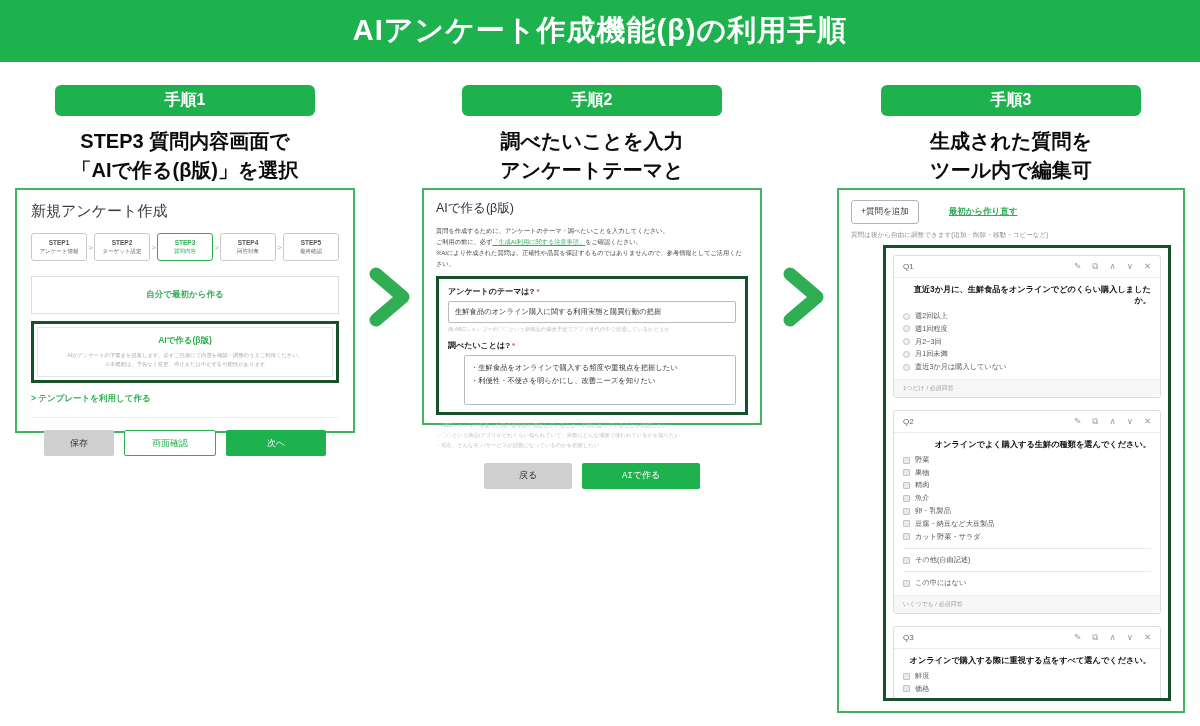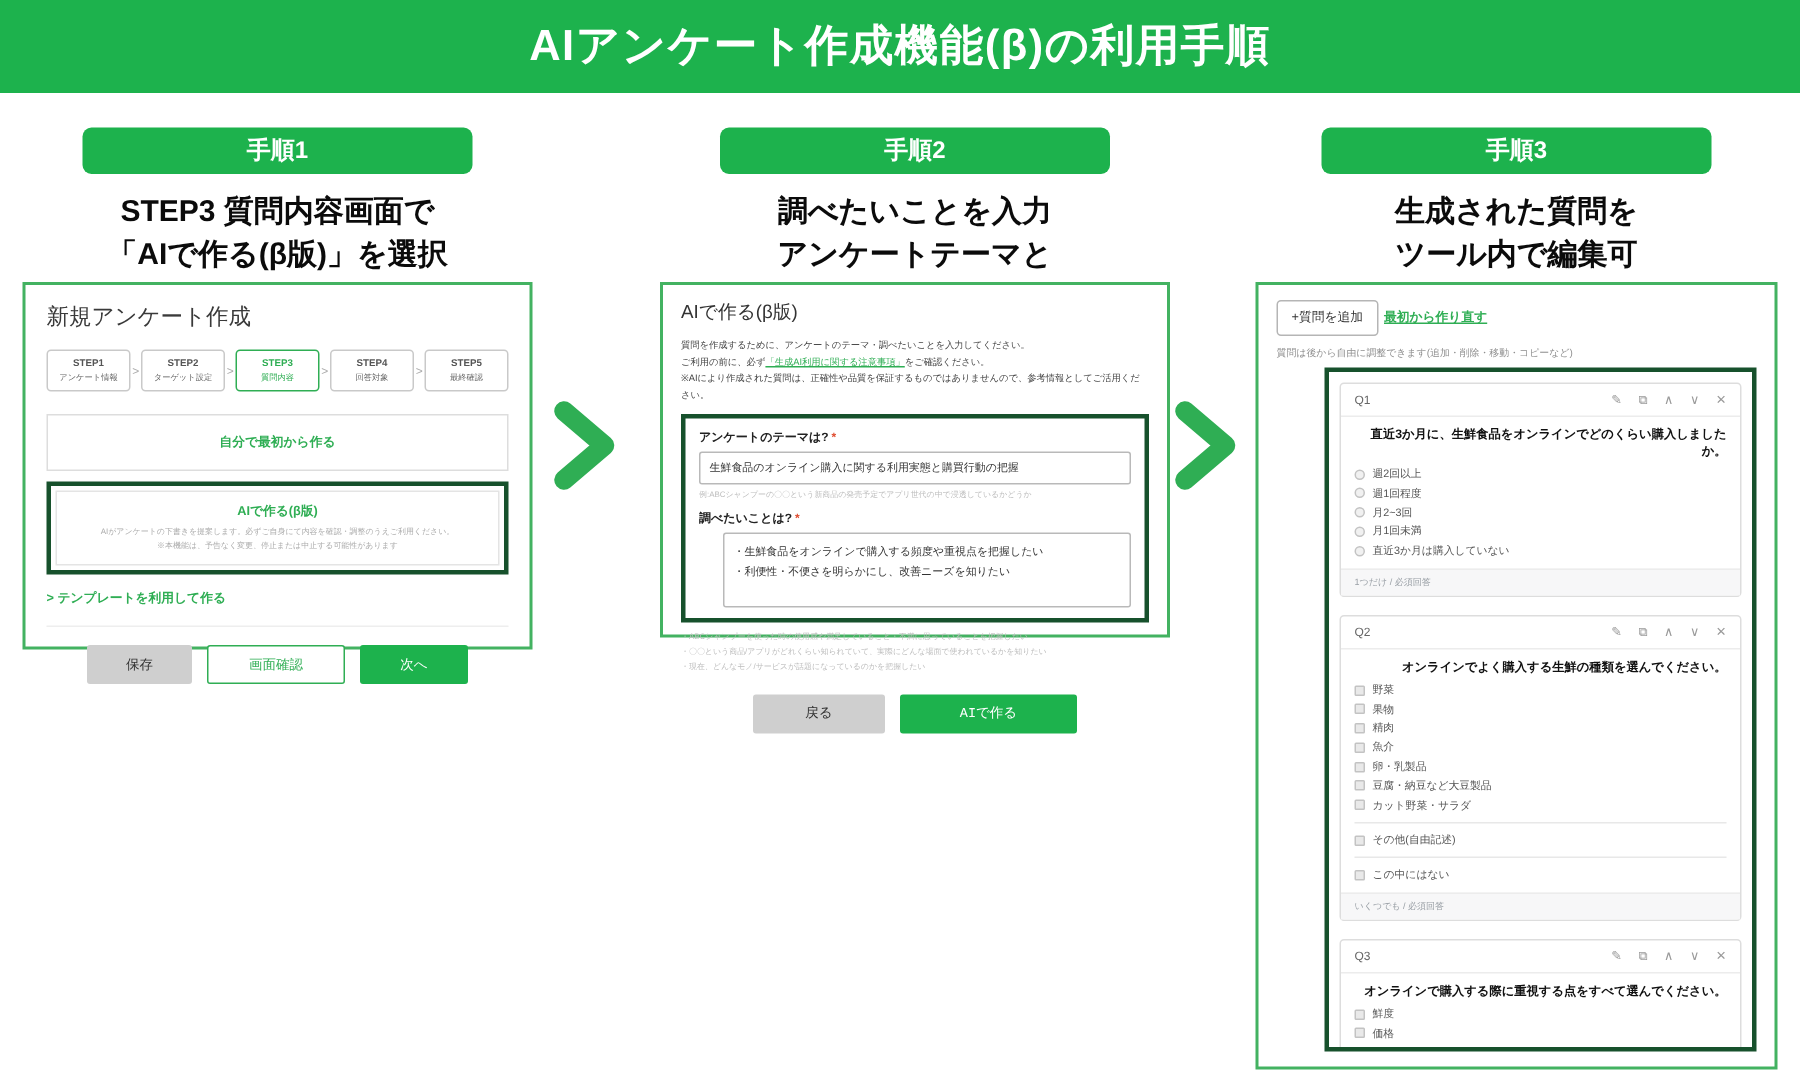--- a/index.html
+++ b/index.html
@@ -5,21 +5,21 @@
   * { box-sizing: border-box; }
   body { margin:0; background:#fff; font-family:"Liberation Sans",sans-serif; }
   .canvas { position:relative; width:1200px; height:726px; background:#fff; overflow:hidden; }
 
   .topbar { position:absolute; left:0; top:0; width:1200px; height:62px; background:#1db24d;
             display:flex; align-items:center; justify-content:center; }
   .topbar h1 { margin:0; color:#fff; font-size:29px; font-weight:bold; letter-spacing:1px; }
 
   .col { position:absolute; top:85px; }
   #col1 { left:15px;  width:340px; }
-  #col2 { left:440px; width:340px; }
+  #col2 { left:422px; width:340px; }
   #col3 { left:837px; width:348px; }
 
   .badge { width:260px; height:31px; margin:0 auto; background:#1db24d; border-radius:6px;
            color:#fff; font-weight:bold; font-size:16px; display:flex; align-items:center; justify-content:center; }
   .step-title { margin-top:11px; text-align:center; font-weight:bold; font-size:20px; line-height:1.45; color:#0b0b0b; height:61px; }
 
   .panel { border:2px solid #43b261; background:#fff; margin-top:0; }
   #panel1 { height:245px; padding:12px 14px; }
   #panel2 { height:237px; padding:10px 12px; }
   #panel3 { height:525px; padding:10px 12px; display:flex; flex-direction:column; }
@@ -40,41 +40,41 @@
   .box-ai { margin-top:7px; border:3px solid #17512c; padding:3px; }
   .box-ai-inner { border:1px solid #e4e4e4; padding:7px 4px; text-align:center; }
   .ai-title { color:#2fae54; font-weight:bold; font-size:8.5px; }
   .ai-desc { margin-top:4px; font-size:5.3px; color:#ababab; line-height:1.7; }
   .tpl-link { margin-top:10px; color:#2fae54; font-weight:bold; font-size:8.5px; }
   .p1-divider { border-top:1px solid #eee; margin-top:12px; }
   .btnrow { display:flex; justify-content:center; gap:10px; margin-top:12px; }
   .btn { font-size:9px; height:26px; display:flex; align-items:center; justify-content:center; border-radius:2px; cursor:pointer;font-family:Liberation Mono, monospace; }
   .btn-gray    { background:#cfcfcf; color:#333; width:70px; }
   .btn-outline { background:#fff; border:1px solid #2fae54; color:#2fae54; width:92px; }
-  .btn-green   { background:#1db24d; color:#fff; width:72px; }
+  .btn-green   { background:#1db24d; color:#fff; width:100px; }
 
   
   .p2-title { font-size:12.5px; color:#333; }
   .p2-desc { margin-top:8px; font-size:6.2px; color:#444; line-height:1.8; }
   .p2-link { color:#2fae54; text-decoration:underline; }
   .hl-box { margin-top:6px; border:3px solid #17512c; padding:7px 9px; }
   .field-label { font-size:8px; font-weight:bold; color:#222; }
   .req { color:#e04f33; margin-left:2px; }
   .tinput { margin-top:4px; border:1px solid #b9b9b9; border-radius:2px; padding:5px 6px; font-size:7.3px; color:#333; background:#fff; }
   .thint { margin-top:3px; font-size:5.3px; color:#bdbdbd; }
   .flabel2 { margin-top:7px; }
   .tarea { margin-top:4px; border:1px solid #b9b9b9; border-radius:2px; padding:5px 6px; font-size:7.3px; color:#333;
            height:50px; line-height:1.8; background:#fff;margin-left:16px; }
   .p2-examples { margin-top:5px; font-size:5.3px; color:#bdbdbd; line-height:1.9; }
   .p2-btnrow { margin-top:13px; }
   .btn-back { width:88px; }
   .btn-ai { width:118px;text-align:center; }
 
   
-  .p3-top { display:flex; align-items:center; gap:4px; }
+  .p3-top { display:flex; align-items:center; gap:30px; }
   .add-btn { border:1px solid #b5b5b5; border-radius:3px; background:#fff; font-size:8.5px; color:#333; padding:5px 9px; cursor:pointer; }
   .restart { color:#2fae54; font-size:8.5px; text-decoration:underline; font-weight:bold; cursor:pointer; }
   .p3-caption { margin-top:7px; font-size:6.6px; color:#8f8f8f; }
   .qcontainer { margin-top:5px; border:3px solid #17512c; padding:7px; flex:1; display:flex; flex-direction:column; gap:12px;
                 background:#fff; overflow:hidden;margin-left:32px; }
   .qcard { border:1px solid #ddd; border-radius:3px; background:#fff; }
   .qheader { display:flex; justify-content:space-between; align-items:center; padding:5px 9px; border-bottom:1px solid #ececec; }
   .qid { font-size:8px; color:#666; }
   .qicons { display:flex; gap:11px; color:#9a9a9a; font-size:8.5px; }
   .qicons span { cursor:pointer; }

